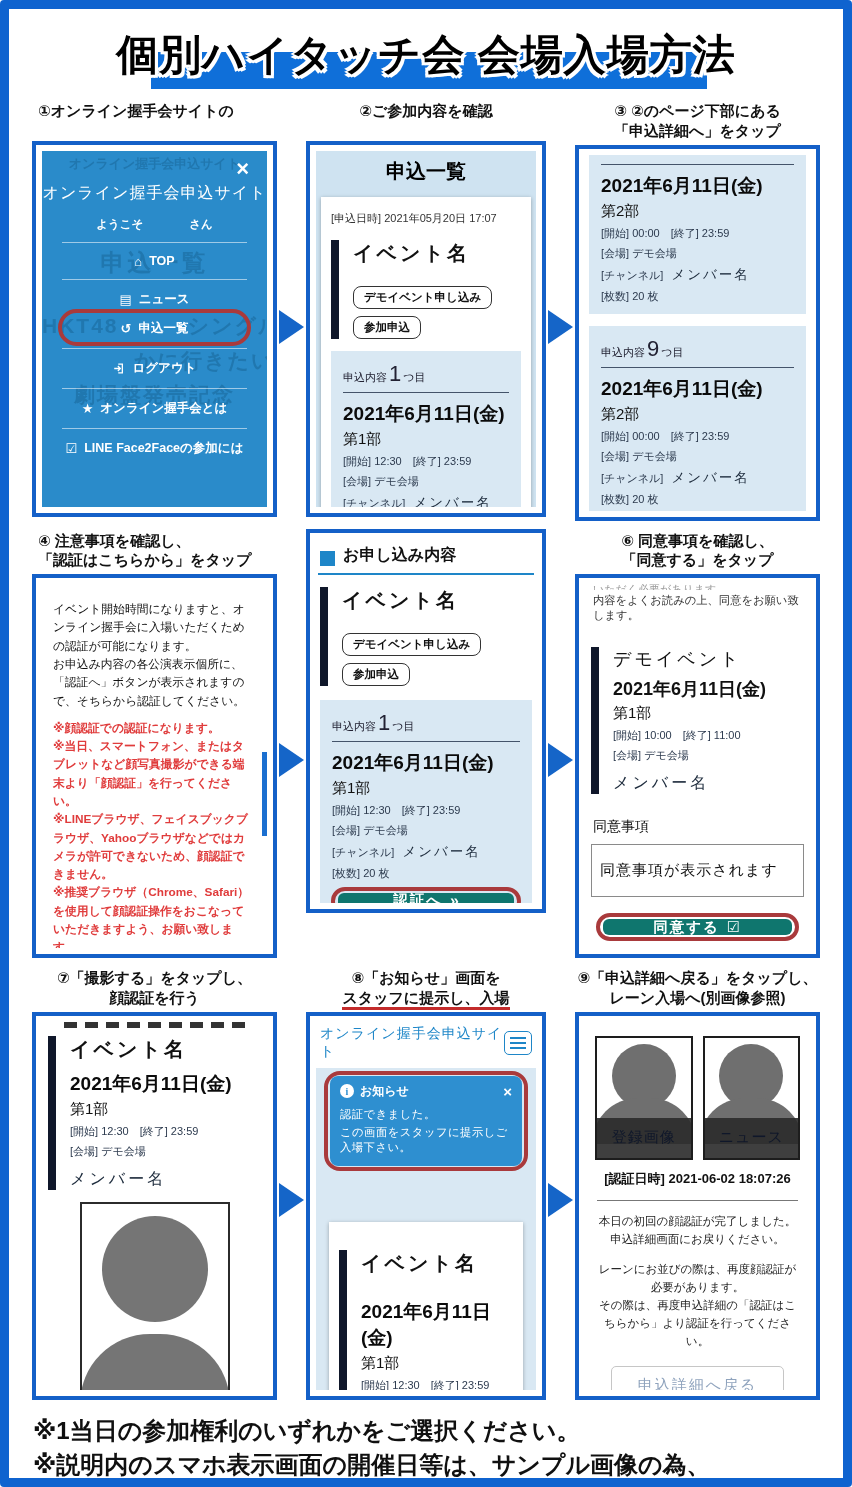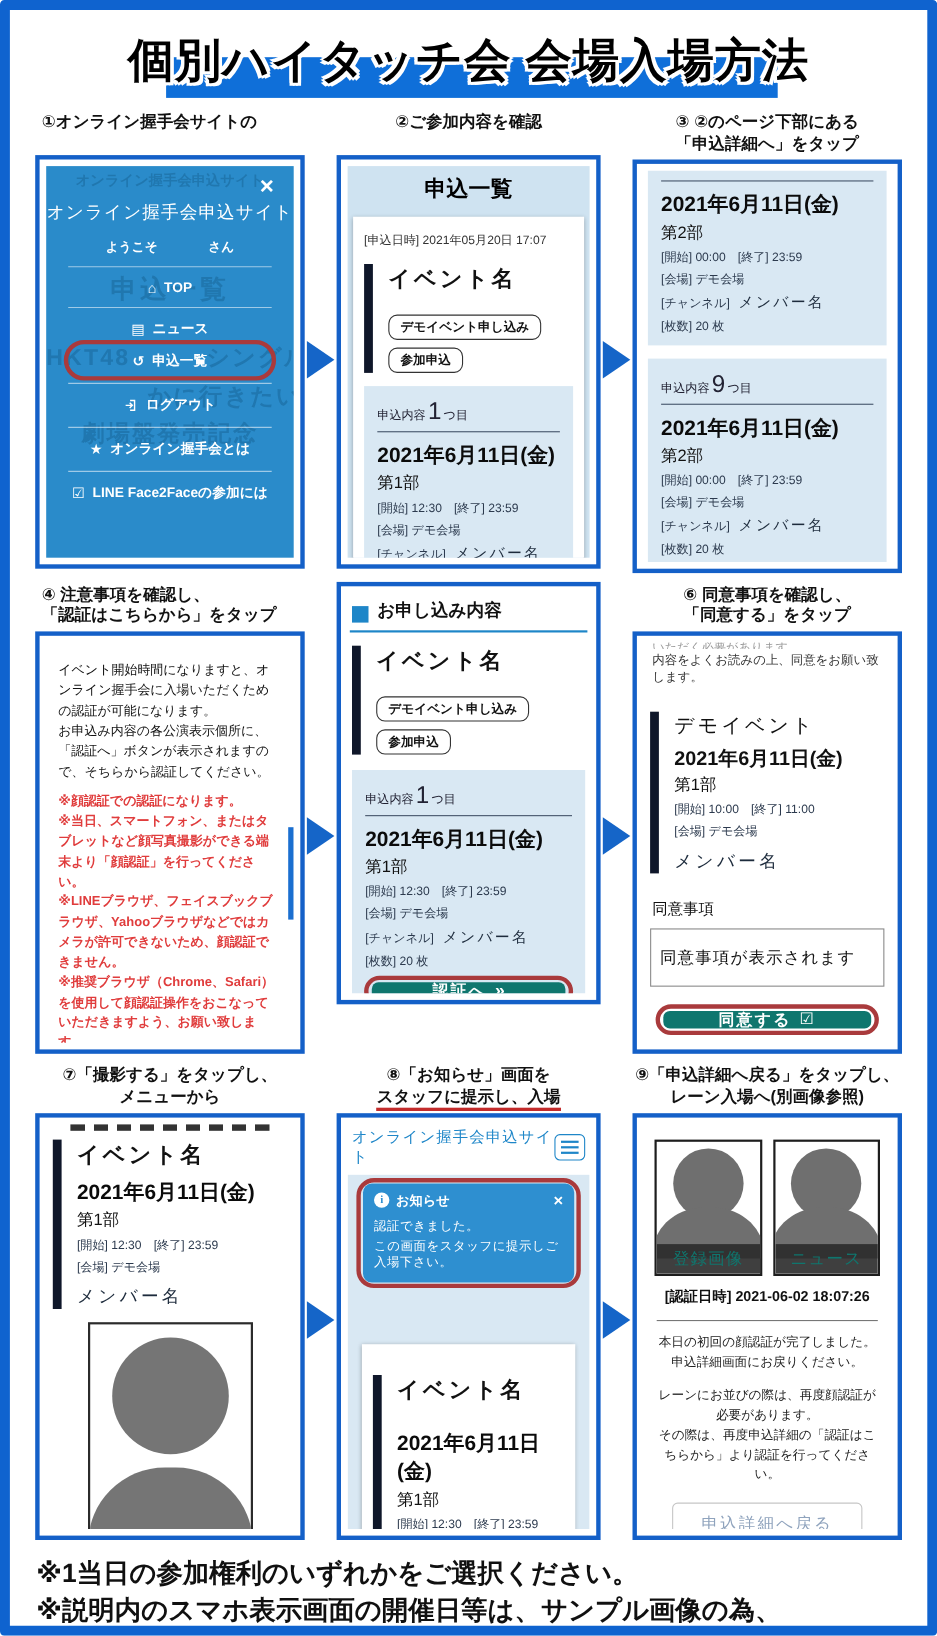--- a/index.html
+++ b/index.html
@@ -135,21 +135,21 @@
   .p8-card { margin-top:56px; padding:14px 10px 8px; }
 
   
   .p9 { padding:10px 10px 0; }
   .imgrow { display:flex; justify-content:center; gap:10px; margin-top:4px; }
   .authimg { width:104px; height:124px; border:2px solid #1d1d1d; position:relative; overflow:hidden; background:#fff; }
   .ai-head { position:absolute; left:50%; transform:translateX(-50%); top:6px; width:64px; height:64px;
              border-radius:50%; background:#6f6f6f; }
   .ai-body { position:absolute; left:50%; transform:translateX(-50%); bottom:14px; width:104px; height:46px;
              border-radius:52px 52px 0 0; background:#6f6f6f; }
-  .imglabel { position:absolute; left:0; right:0; bottom:0; height:27px; background:rgba(42,42,42,.9); color:#0f766e;
+  .imglabel { position:absolute; left:0; right:0; bottom:0; height:40px; background:rgba(42,42,42,.9); color:#0f172a;
               font-size:15px; display:flex; align-items:center; justify-content:center; letter-spacing:1px; }
   .authtime { text-align:center; font-size:13px; font-weight:bold; margin-top:10px; }
   .p9hr { border:none; border-top:1.5px solid #777; margin:12px 2px; }
   .p9t { font-size:11.5px; text-align:center; line-height:1.55; margin:0; color:#222; }
   .p9t2 { margin-top:13px; }
   .ghostbtn { display:block; margin:16px auto 0; width:84%; height:38px; background:#fff; border:1px solid #c6c6c6;
               border-radius:5px; color:#8fa3bd; font-size:15px; letter-spacing:2px; font-family:inherit; cursor:pointer; }
 
   
   .footnotes { margin:14px 24px 0; font-size:24px; font-weight:600; line-height:1.42; color:#101010; }
@@ -397,21 +397,21 @@
         </div>
       </div>
     </div>
   </div>
 
   <div class="grid row3">
 
     <div class="cell">
       <div class="caption center">
         <div>⑦「撮影する」をタップし、</div>
-        <div>メニューから</div>
+        <div>顔認証を行う</div>
       </div>
       <div class="phone">
         <div class="scr">
           <div class="cut-top-dark"></div>
           <div class="leftbar" style="margin:0 6px;">
             <div class="evname">イベント名</div>
             <div class="edate" style="margin-top:8px;">2021年6月11日(金)</div>
             <div class="epart">第1部</div>
             <div class="edetail">[開始] 12:30　[終了] 23:59</div>
             <div class="edetail">[会場] デモ会場</div>

